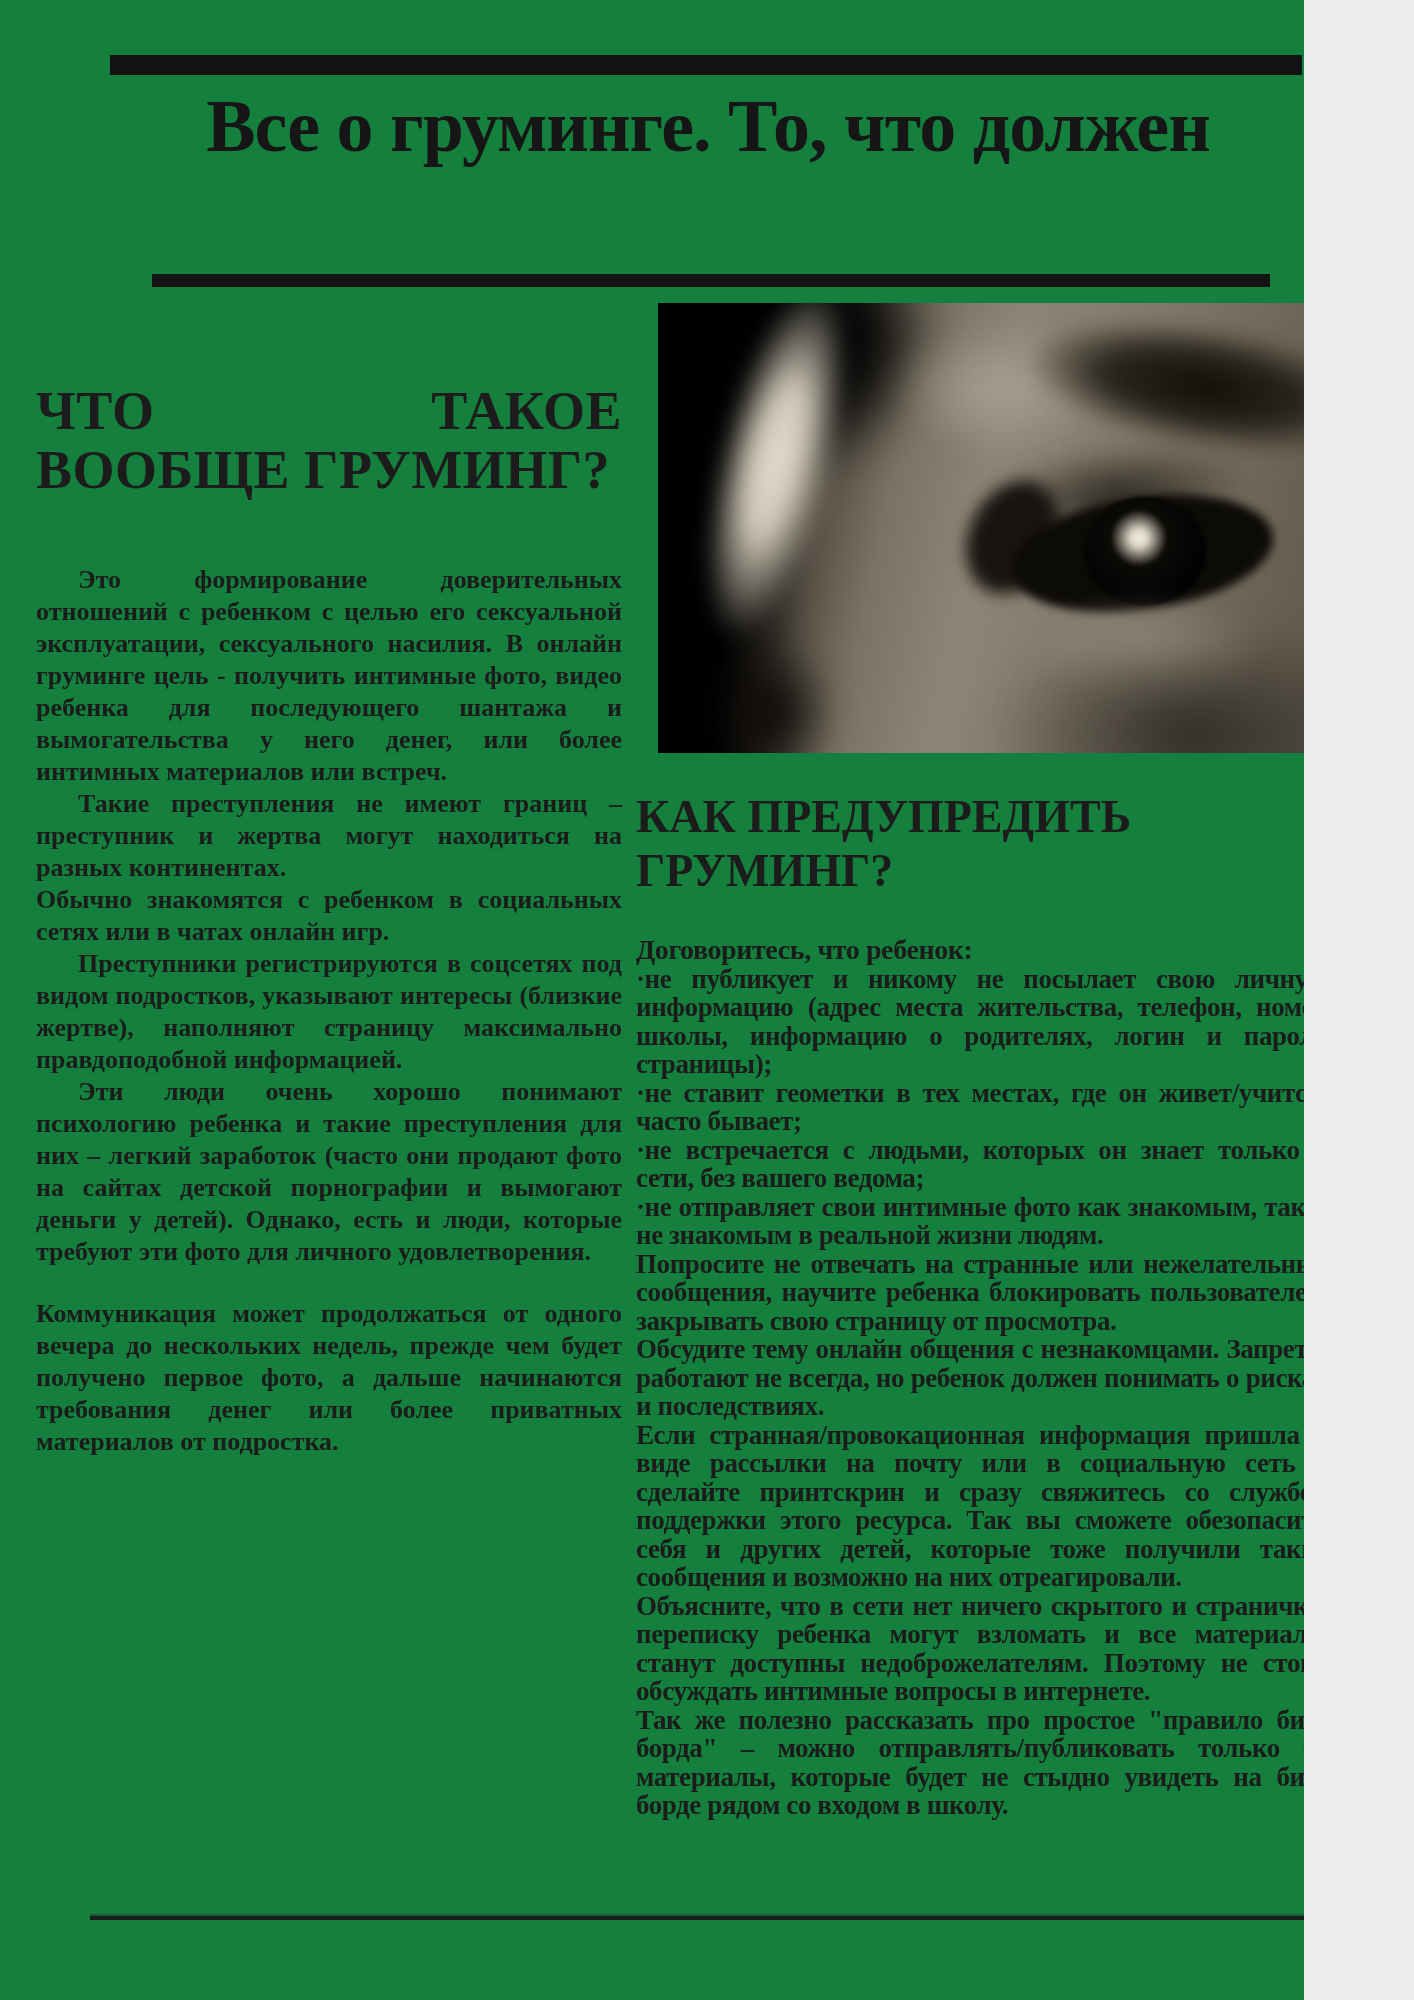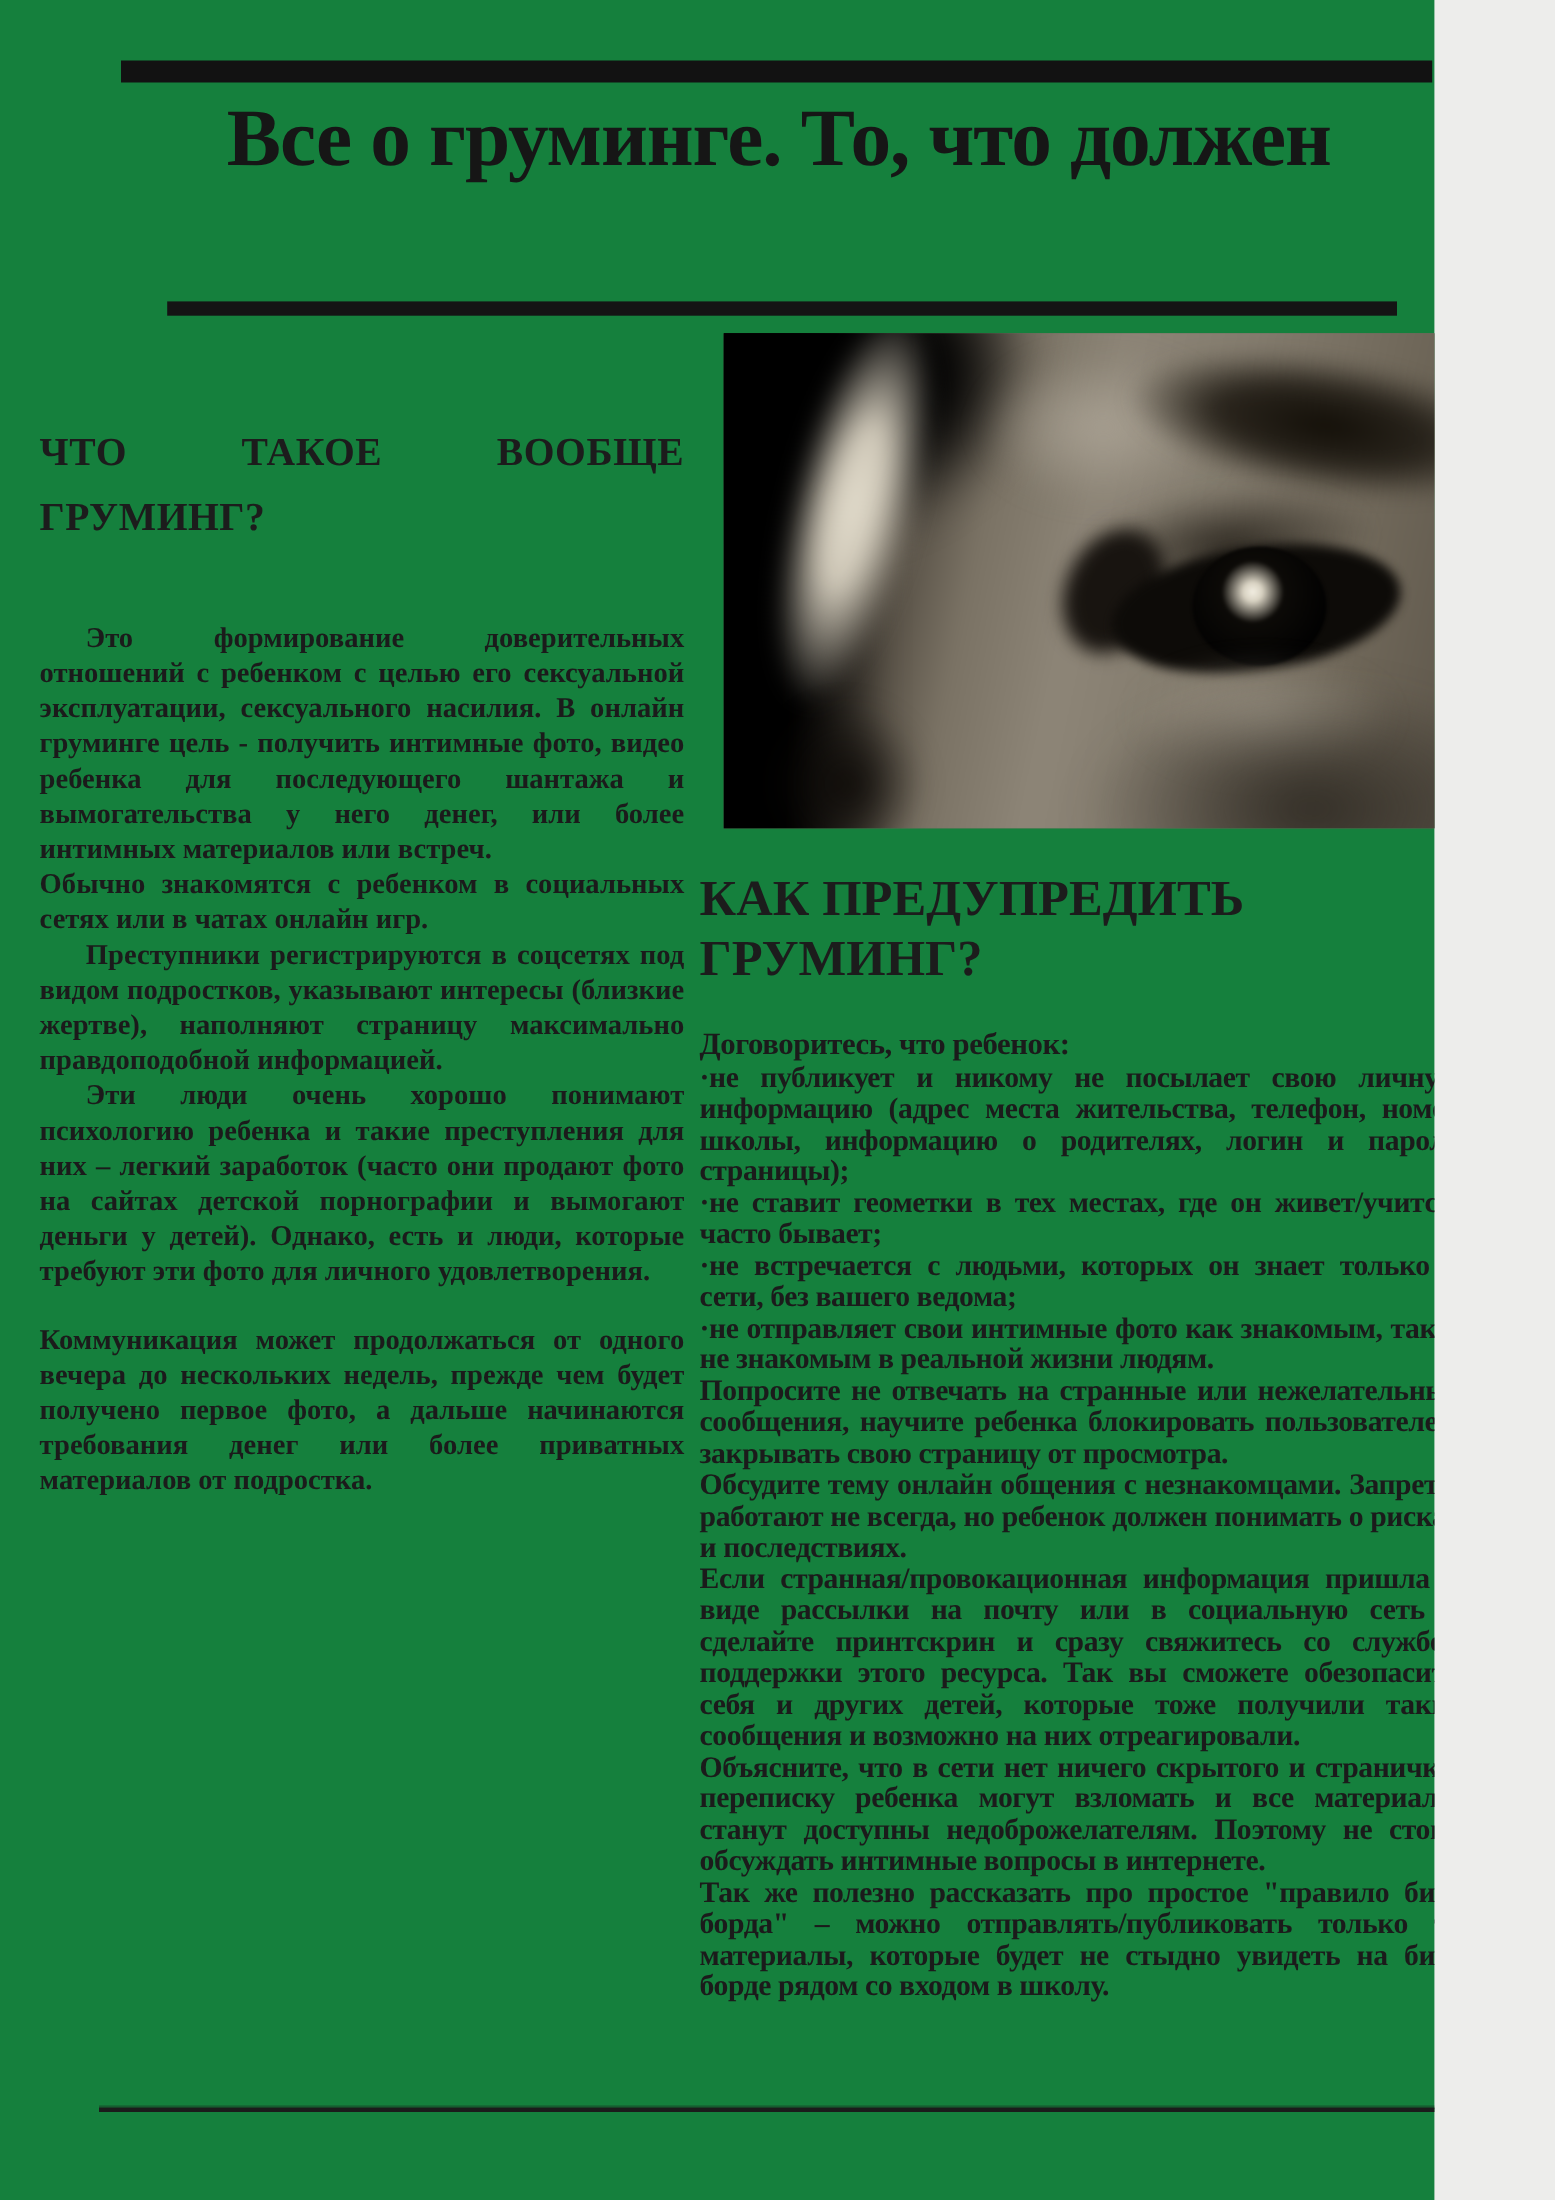--- a/index.html
+++ b/index.html
@@ -7,21 +7,21 @@
     position:relative;width:1304px;height:2000px;background:#15803d;
     font-family:"Liberation Serif","DejaVu Serif",serif;color:#1a1a1a;overflow:hidden;
   }
   .top-rule{position:absolute;left:110px;top:55px;width:1192px;height:20px;background:#121212;}
   .title{position:absolute;left:118px;top:76px;width:1180px;margin:0;
     font-size:74px;line-height:101px;font-weight:700;text-align:center;letter-spacing:-1px;color:#161616;}
   .title .tl{display:block;}
   .title-underline{position:absolute;left:152px;top:274px;width:1118px;height:13px;background:#141414;}
 
   .left-col{position:absolute;left:36px;top:382px;width:586px;}
-  .left-col h2{margin:0 0 64px 0;font-size:36px;line-height:59px;font-weight:700;
+  .left-col h2{margin:0 0 64px 0;font-size:54px;line-height:59px;font-weight:700;
     text-align:justify;letter-spacing:.5px;color:#1c1c1c;}
   .left-col p{margin:0;font-size:26px;line-height:32px;font-weight:700;text-align:justify;
     hyphens:none;color:#1b1b1b;}
   .left-col p.ind{text-indent:42px;}
   .left-col p.gap{margin-top:30px;}
 
   .photo{position:absolute;left:658px;top:303px;width:676px;height:450px;background:#756d61;overflow:hidden;}
   .photo .ly{position:absolute;}
   .ph-base{inset:-20px;background:linear-gradient(102deg,#030302 0%,#0a0806 12%,#3c362e 22%,#7a7264 36%,#8d8577 48%,#837b6d 62%,#6f6759 80%,#585146 100%);filter:blur(6px);}
   .ph-left-black{left:-8%;top:-10%;width:30%;height:120%;background:linear-gradient(to right,#000 58%,rgba(0,0,0,0));filter:blur(14px);}
@@ -67,20 +67,21 @@
 
   <h1 class="title">
     <span class="tl">Все о груминге. То, что должен</span>
   </h1>
 
   <div class="title-underline"></div>
 
   <section class="left-col">
     <h2>ЧТО ТАКОЕ ВООБЩЕ ГРУМИНГ?</h2>
     <p class="ind">Это формирование доверительных отношений с ребенком с целью его сексуальной эксплуатации, сексуального насилия. В онлайн груминге цель - получить интимные фото, видео ребенка для последующего шантажа и вымогательства у него денег, или более интимных материалов или встреч.</p>
+    <p class="ind">Такие преступления не имеют границ – преступник и жертва могут находиться на разных континентах.</p>
     <p>Обычно знакомятся с ребенком в социальных сетях или в чатах онлайн игр.</p>
     <p class="ind">Преступники регистрируются в соцсетях под видом подростков, указывают интересы (близкие жертве), наполняют страницу максимально правдоподобной информацией.</p>
     <p class="ind">Эти люди очень хорошо понимают психологию ребенка и такие преступления для них – легкий заработок (часто они продают фото на сайтах детской порнографии и вымогают деньги у детей). Однако, есть и люди, которые требуют эти фото для личного удовлетворения.</p>
     <p class="gap">Коммуникация может продолжаться от одного вечера до нескольких недель, прежде чем будет получено первое фото, а дальше начинаются требования денег или более приватных материалов от подростка.</p>
   </section>
 
   <div class="photo">
     <div class="ly ph-base"></div>
     <div class="ly ph-corner-black"></div>
     <div class="ly ph-left-black"></div>

